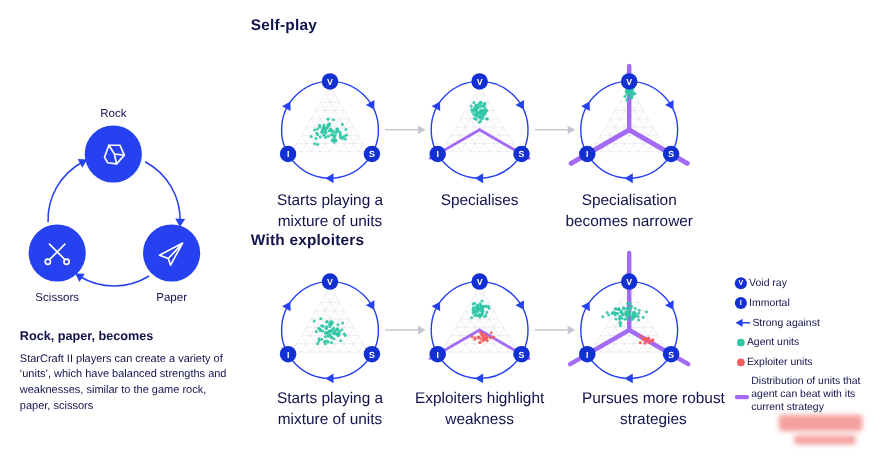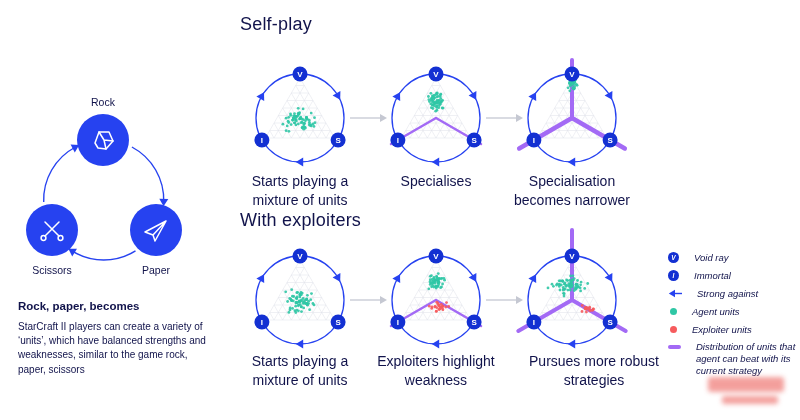--- a/index.html
+++ b/index.html
@@ -3,30 +3,30 @@
 <meta charset="utf-8">
 <style>
   html,body{margin:0;padding:0;}
   body{
     width:800px;height:420px;position:relative;overflow:hidden;
     background:#ffffff;color:var(--text,#11134b);
     font-family:"Liberation Sans",sans-serif;
   }
   .abs{position:absolute;}
   svg{font-family:inherit;display:block;}
-  .section-title{font-size:18px;font-weight:400;letter-spacing:.2px;margin-left:12px;}
+  .section-title{font-size:14px;font-weight:700;letter-spacing:.2px;}
   .caption{
     font-size:14px;line-height:1.35;text-align:center;width:140px;
   }
   .plot-host{width:150px;height:150px;}
   .left-heading{font-size:11.5px;font-weight:700;}
   .left-body{font-size:10px;line-height:1.42;width:188px;}
   .legend{width:132px;}
-  .legend-item{display:flex;align-items:center;gap:15px;margin-bottom:6px;font-size:9.5px;line-height:1.25;font-style:italic;}
-  .legend-item.multiline{align-items:flex-start;}
+  .legend-item{display:flex;align-items:center;gap:2px;margin-bottom:6px;font-size:9.5px;line-height:1.25;}
+  .legend-item.multiline{align-items:center;}
   .lg-badge{
     flex:0 0 auto;width:11px;height:11px;border-radius:50%;
     background:var(--badge);color:#fff;font-size:6.5px;font-weight:700;
     text-align:center;line-height:11px;
   }
   .lg-dot{flex:0 0 auto;width:7px;height:7px;border-radius:50%;margin-left:2px;}
   .lg-dot.agent{background:var(--agent);}
   .lg-dot.exploiter{background:var(--exploiter);}
   .lg-line{flex:0 0 auto;width:13px;height:3.5px;border-radius:2px;background:var(--purple);margin-top:4px;}
   .lg-label{width:104px;}

